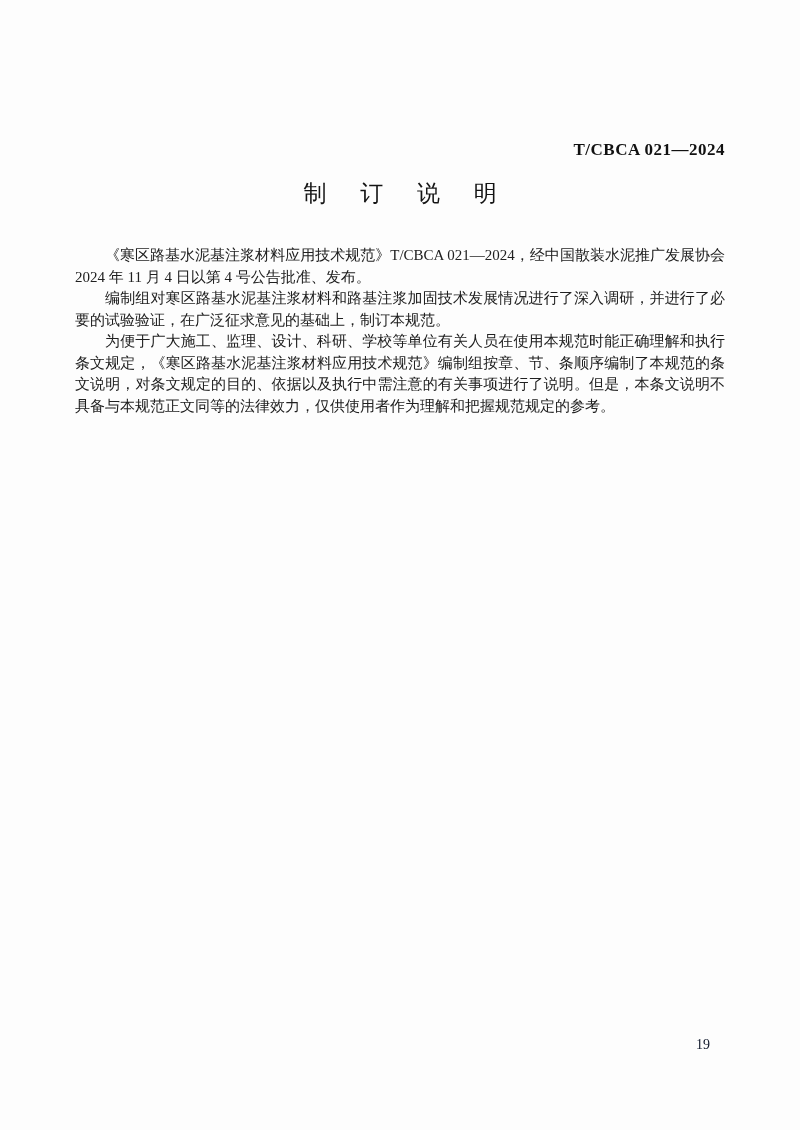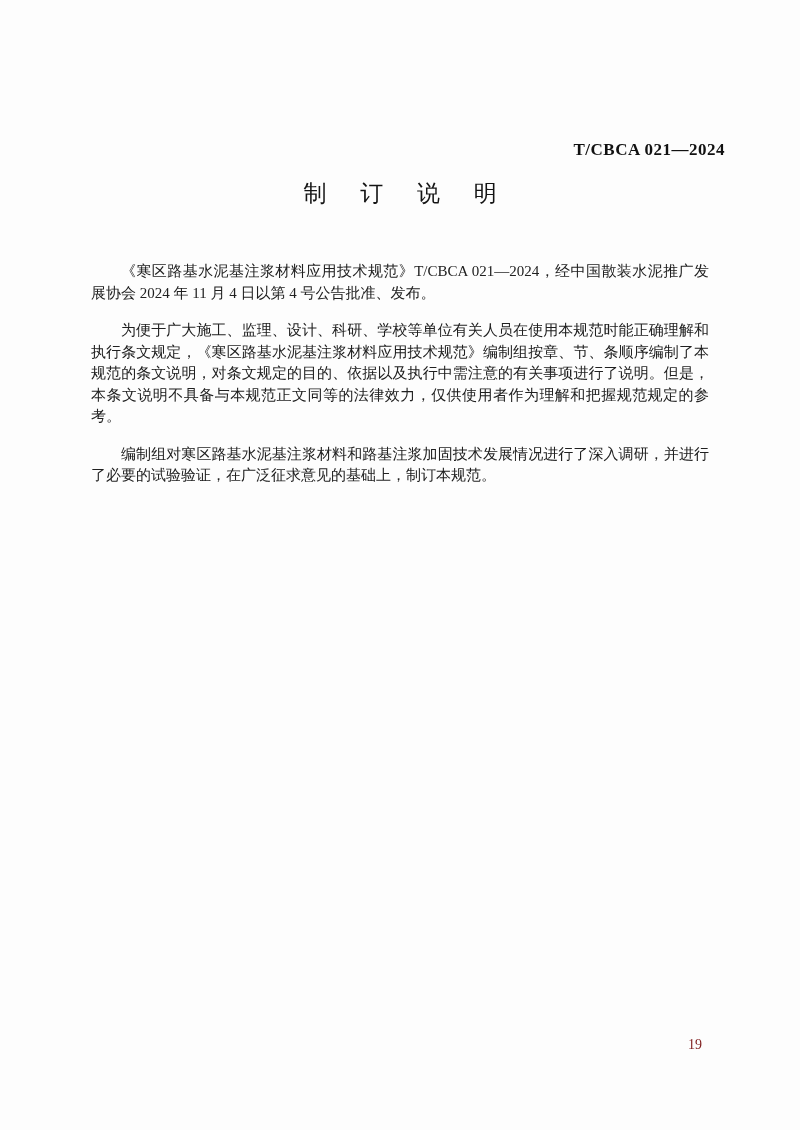--- a/index.html
+++ b/index.html
@@ -43,43 +43,43 @@
     position: absolute;
     top: 245px;
     left: 75px;
     width: 650px;
     font-size: 15px;
     line-height: 21.5px;
     text-align: justify;
     color: #202020;
   }
   .doc-body p {
-    margin: 16px;
+    margin: 0;
     text-indent: 2em;
   }
   .page-number {
     position: absolute;
     top: 1037px;
     left: 688px;
     width: 30px;
-    text-align: left;
+    text-align: center;
     font-size: 14px;
-    color: #7f1d1d;
+    color: #0f172a;
   }
 </style>
 </head>
 <body>
 
 <div class="page">
 
   <div class="doc-header">T/CBCA 021—2024</div>
 
   <div class="doc-title">制 订 说 明</div>
 
   <div class="doc-body">
     <p>《寒区路基水泥基注浆材料应用技术规范》T/CBCA 021—2024，经中国散装水泥推广发展协会 2024 年 11 月 4 日以第 4 号公告批准、发布。</p>
+    <p>编制组对寒区路基水泥基注浆材料和路基注浆加固技术发展情况进行了深入调研，并进行了必要的试验验证，在广泛征求意见的基础上，制订本规范。</p>
     <p>为便于广大施工、监理、设计、科研、学校等单位有关人员在使用本规范时能正确理解和执行条文规定，《寒区路基水泥基注浆材料应用技术规范》编制组按章、节、条顺序编制了本规范的条文说明，对条文规定的目的、依据以及执行中需注意的有关事项进行了说明。但是，本条文说明不具备与本规范正文同等的法律效力，仅供使用者作为理解和把握规范规定的参考。</p>
-    <p>编制组对寒区路基水泥基注浆材料和路基注浆加固技术发展情况进行了深入调研，并进行了必要的试验验证，在广泛征求意见的基础上，制订本规范。</p>
   </div>
 
   <div class="page-number">19</div>
 
 </div>
 
 </body></html>

